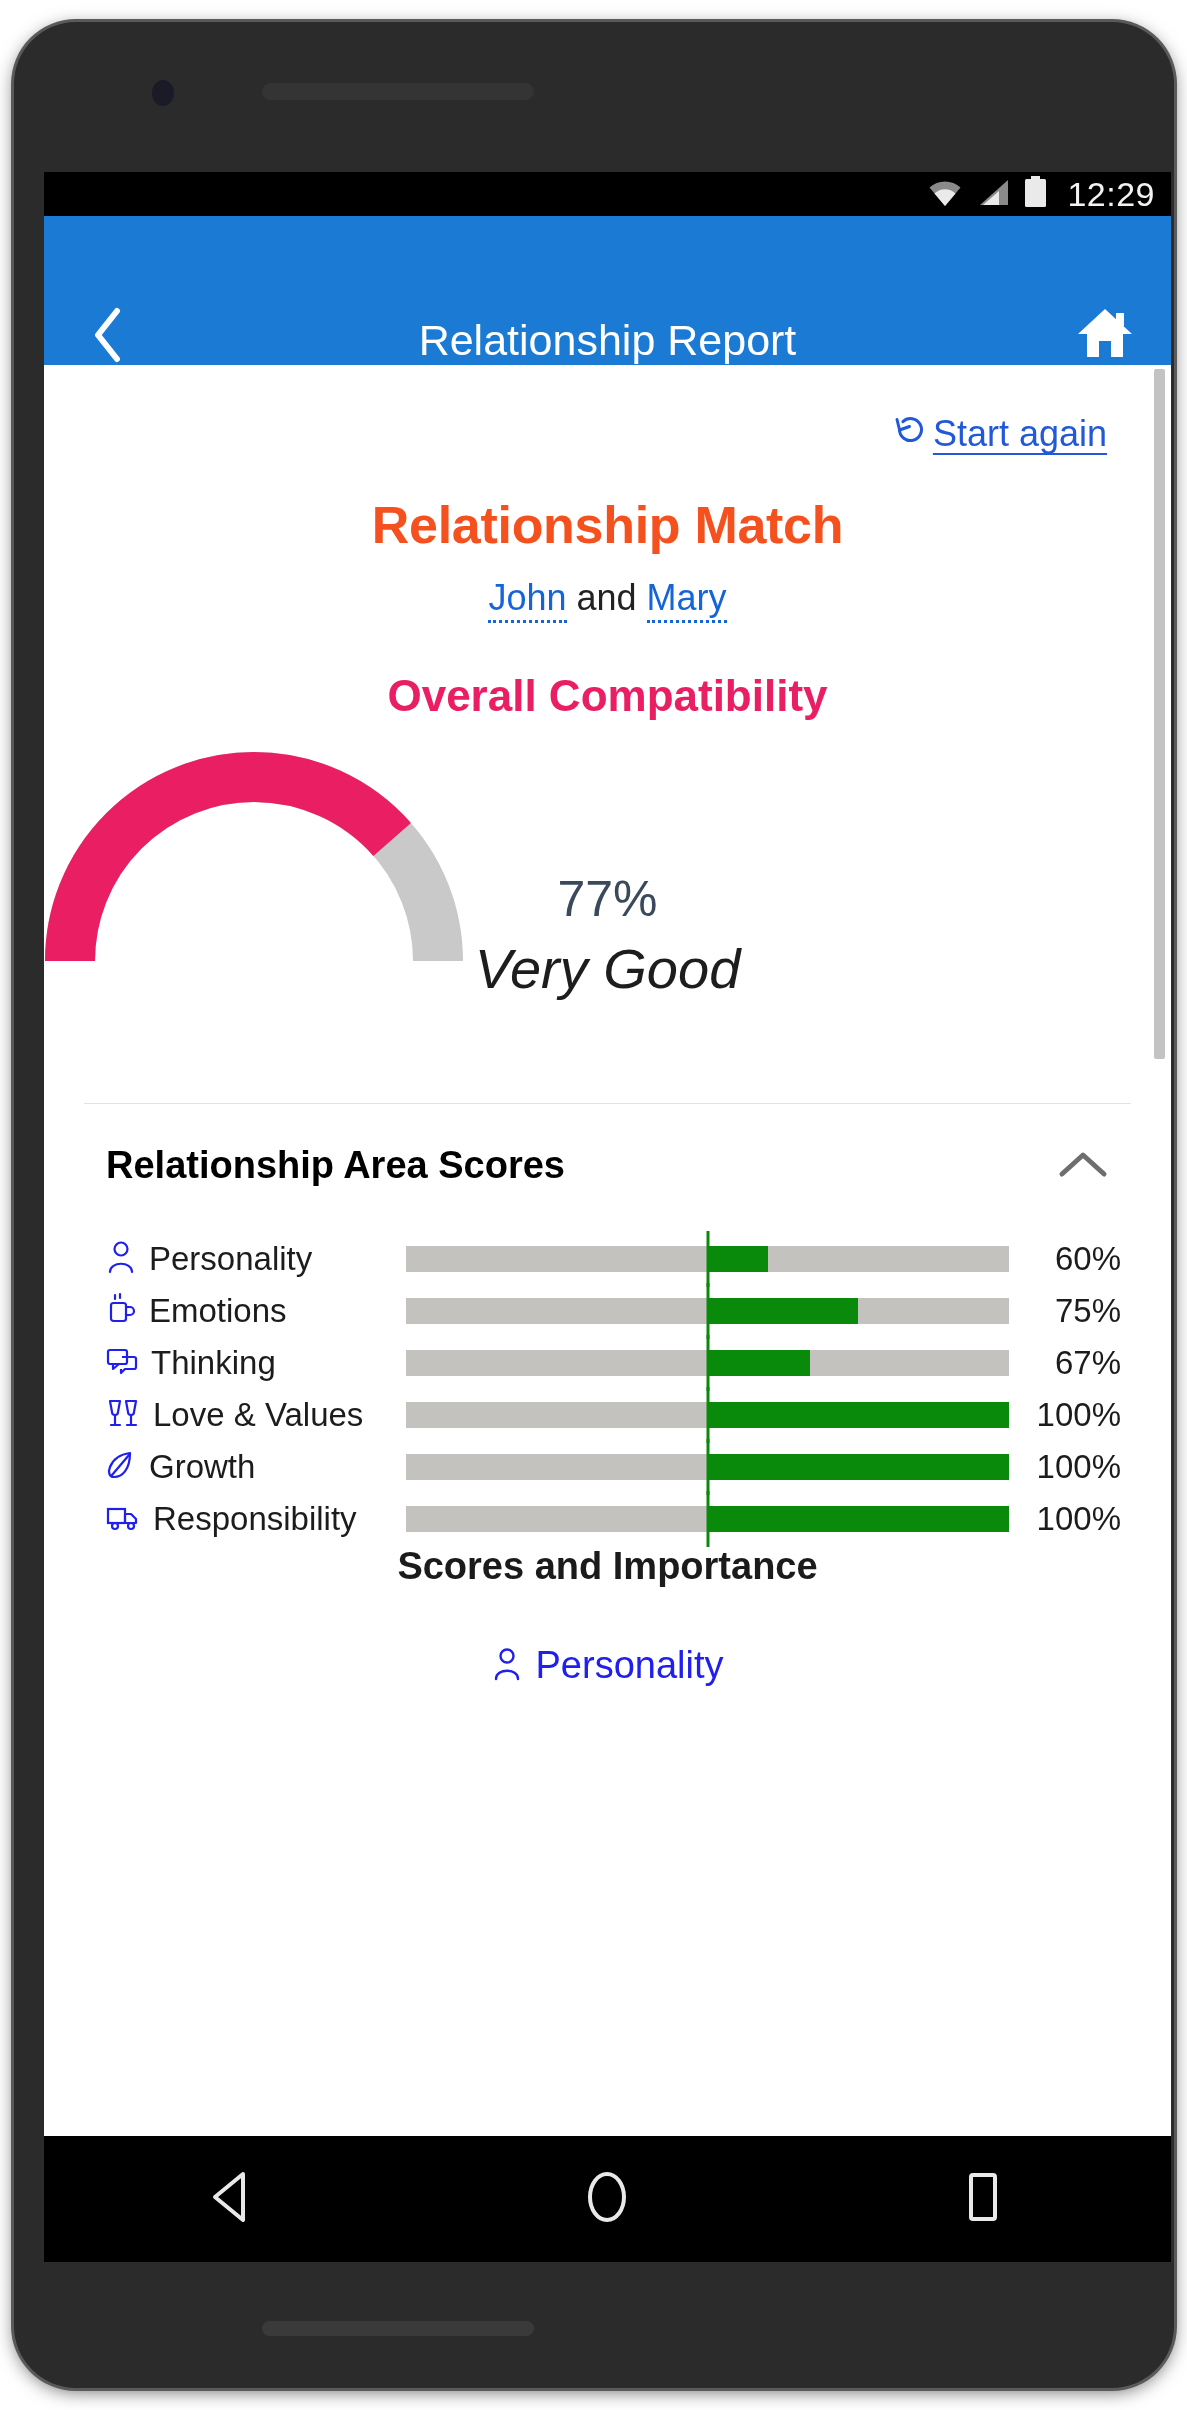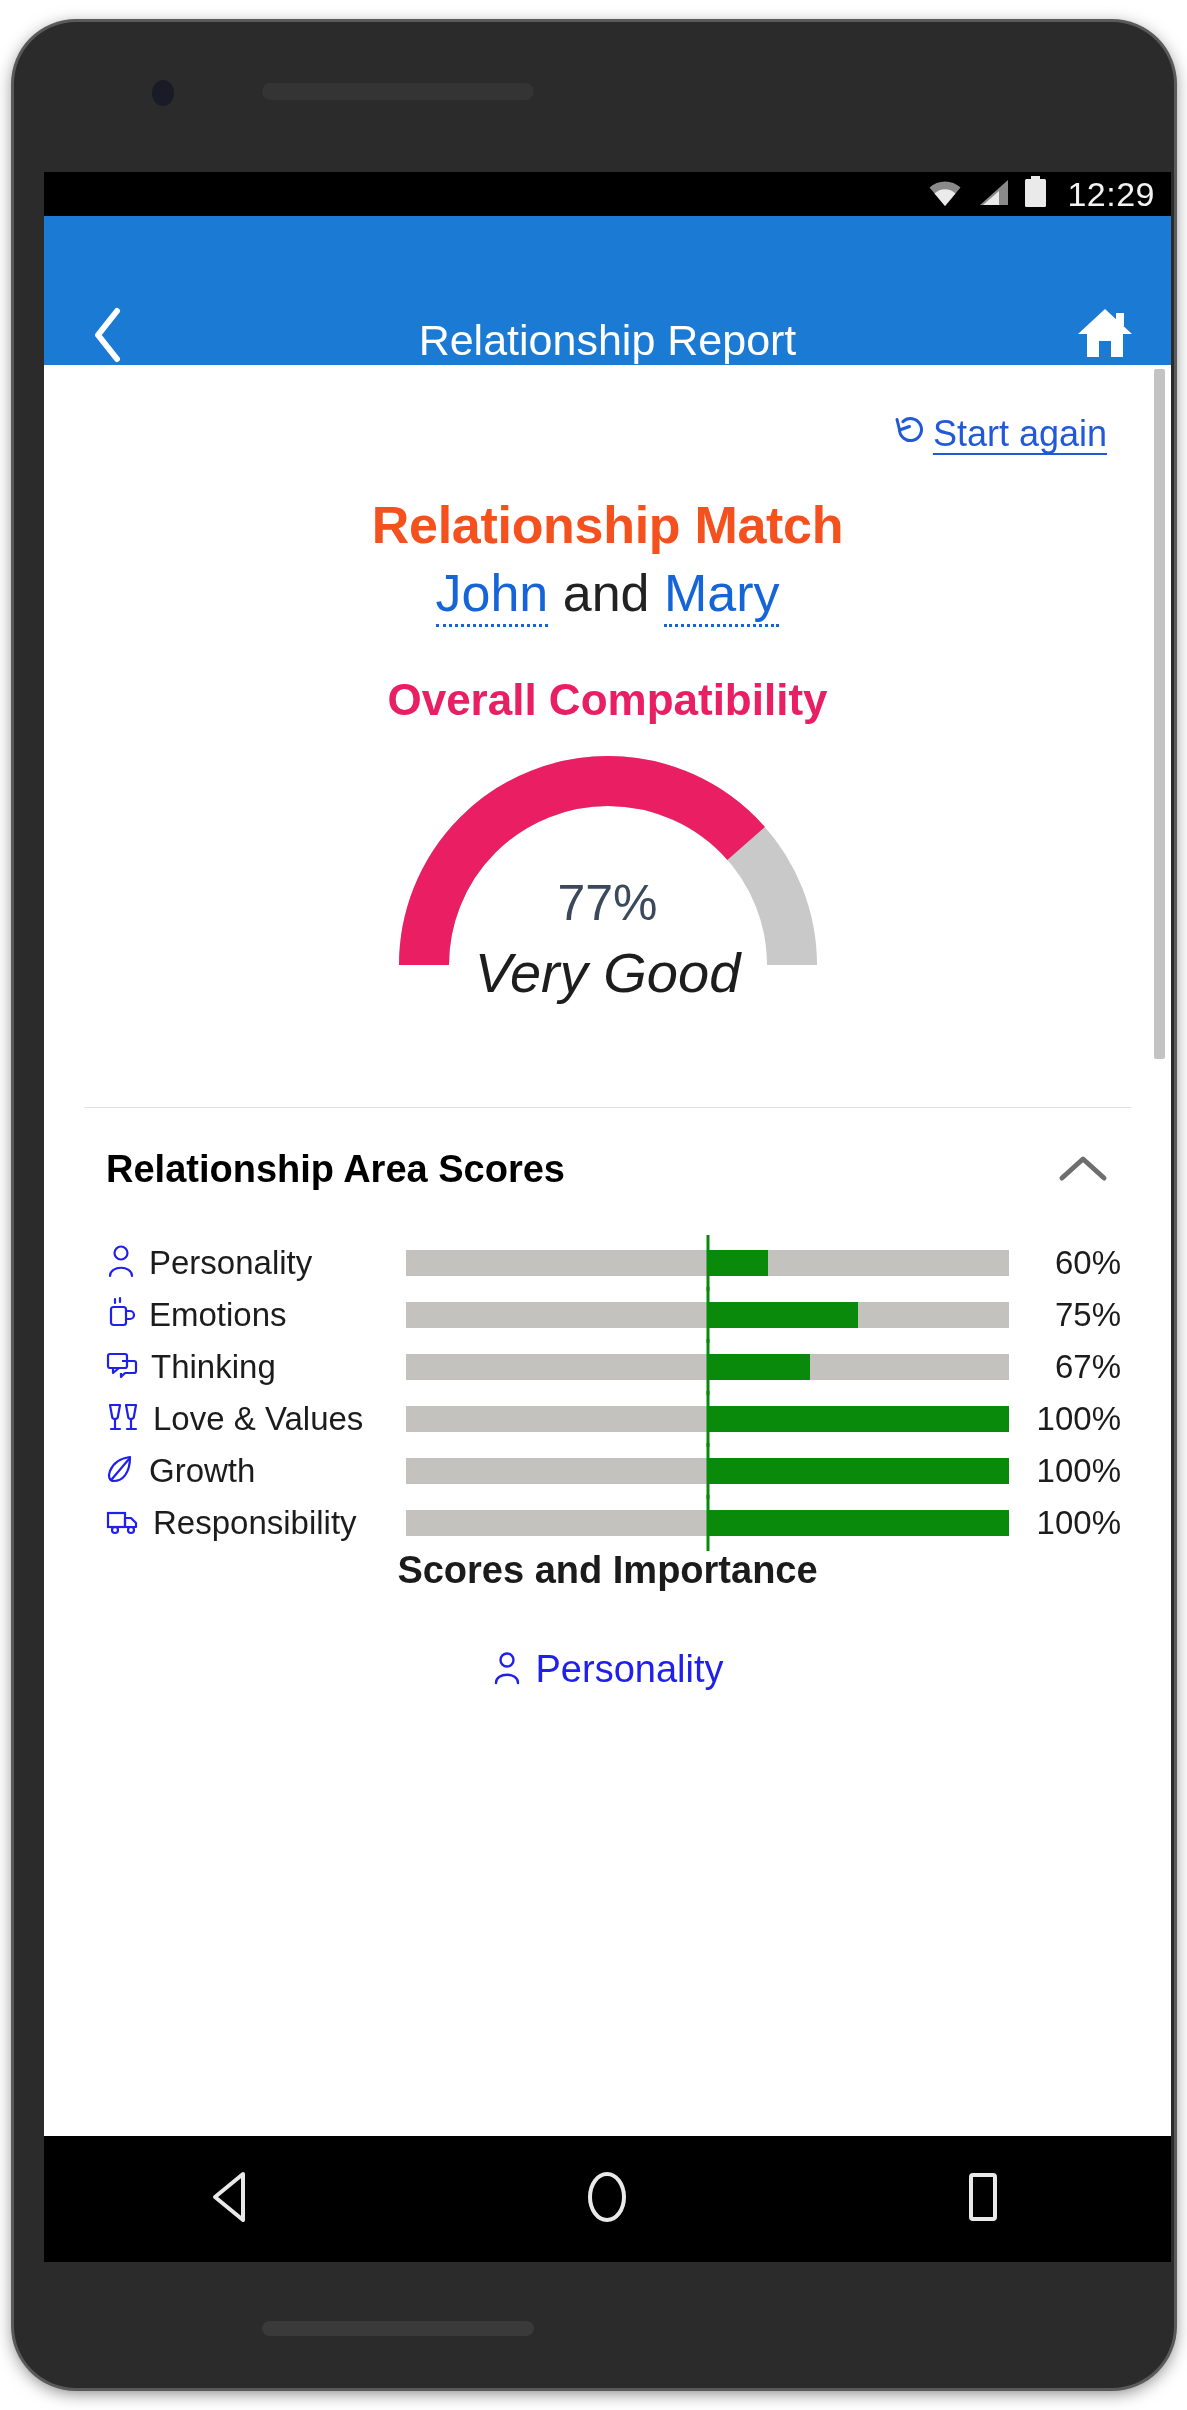--- a/index.html
+++ b/index.html
@@ -175,23 +175,23 @@
   #match-title {
     text-align: center;
     color: #f4511e;
     font-size: 52px;
     font-weight: 700;
     margin-top: 38px;
     letter-spacing: -0.3px;
   }
   #couple-line {
     text-align: center;
-    font-size: 52px;
+    font-size: 36px;
     color: #222;
-    margin-top: 8px;
+    margin-top: 22px;
   }
   .person-link {
     color: #1565d8;
     border-bottom: 3px dotted #1565d8;
     cursor: pointer;
     padding-bottom: 2px;
   }
 
   #compat-title {
     text-align: center;
@@ -201,21 +201,21 @@
     margin-top: 52px;
   }
 
   
   #gauge-wrap {
     position: relative;
     width: 100%;
     height: 310px;
     margin-top: 30px;
     display: flex;
-    justify-content: center;
+    justify-content: flex-start;
   }
   #gauge-svg { display: block; }
   #gauge-center-text {
     position: absolute;
     left: 0; right: 0;
     top: 120px;
     text-align: center;
     pointer-events: none;
   }
   #gauge-percent {

